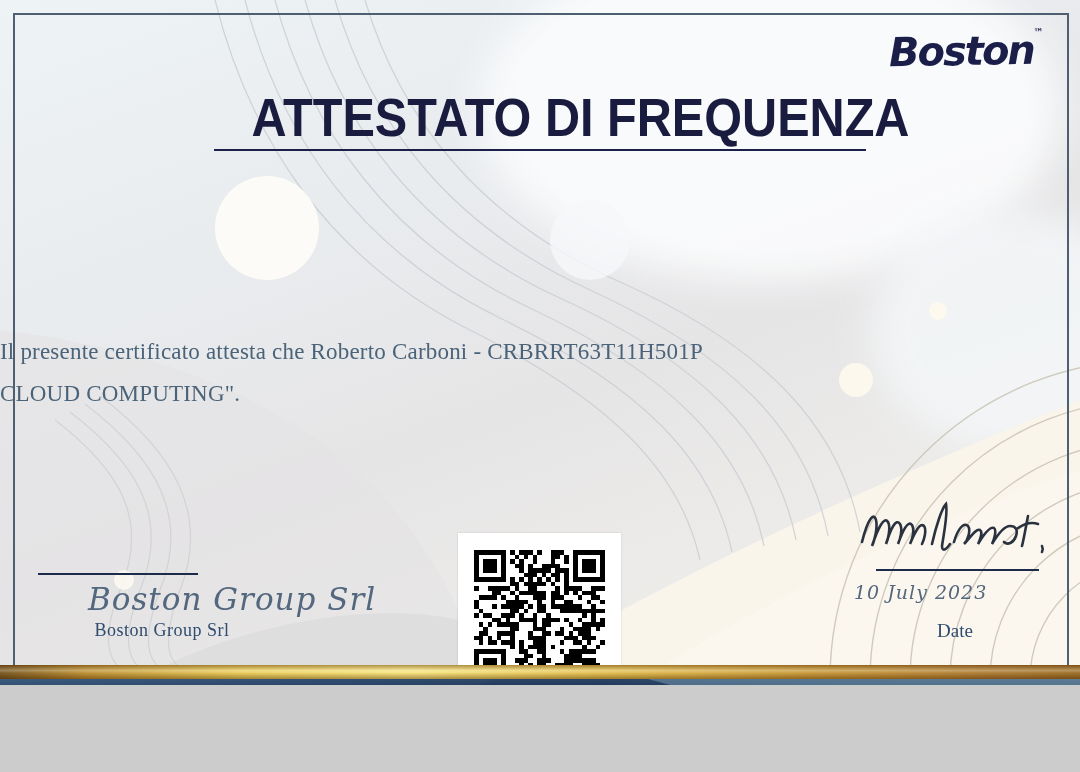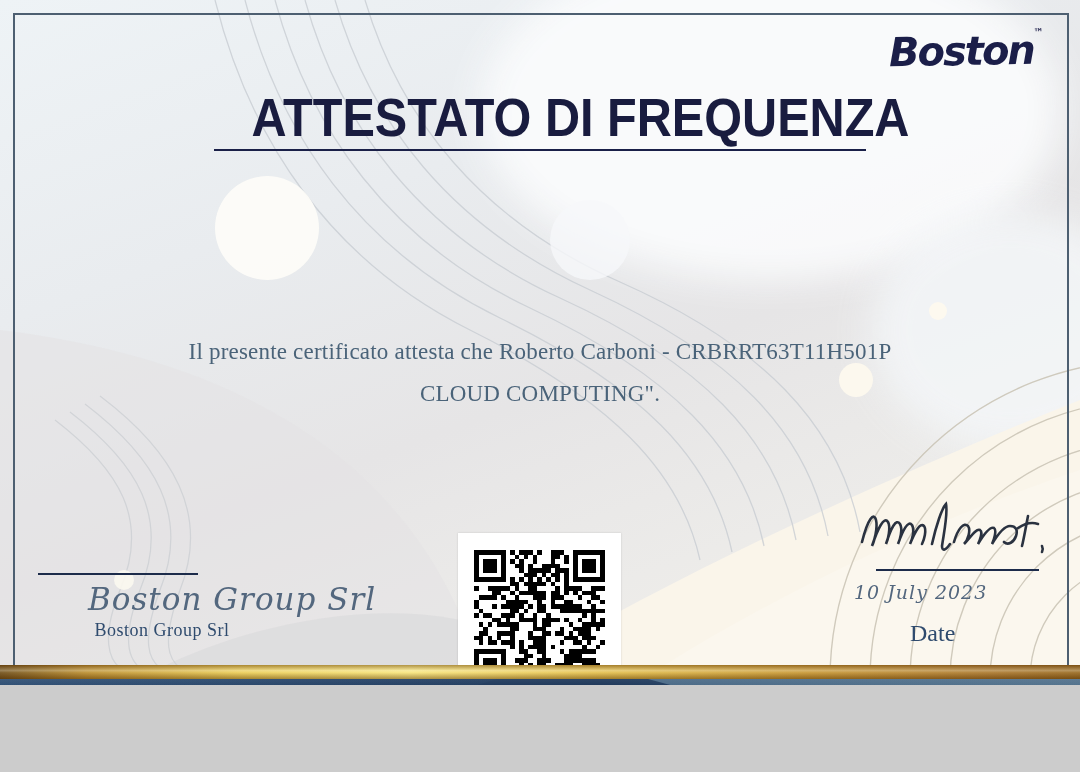--- a/index.html
+++ b/index.html
@@ -18,40 +18,40 @@
     font-family:"DejaVu Sans",sans-serif;font-weight:700;font-style:italic;
     font-size:40px;letter-spacing:-2px;transform:rotate(-1deg);
   }
   .logo sup{font-size:10px;font-style:normal;letter-spacing:0;vertical-align:28px;}
   .title-wrap{position:absolute;top:86px;left:0;width:100%;text-align:center;margin-left:40px;}
   .title{
     display:inline-block;color:#191c3f;font-family:"Liberation Sans",sans-serif;
     font-weight:800;font-size:54px;letter-spacing:0px;transform:scaleX(.90);white-space:nowrap;
   }
   .title-underline{position:absolute;top:149px;left:214px;width:652px;height:2px;background:#1a2048;}
-  .body-text{position:absolute;top:331px;left:0;width:100%;text-align:center;}
+  .body-text{position:absolute;top:331px;left:0;width:100%;}
   .body-line{font-size:23px;line-height:42px;color:#4a6379;letter-spacing:.2px;}
   .qr-box{
     position:absolute;left:458px;top:533px;width:163px;height:164px;background:#fff;
     display:flex;align-items:center;justify-content:center;box-shadow:0 0 2px rgba(0,0,0,.15);
   }
   .sig-line{position:absolute;height:2px;background:#1c2b4a;}
   .script-text{
     font-family:"DejaVu Serif",serif;font-style:italic;color:#53677e;
     letter-spacing:1px;white-space:nowrap;
   }
   .left-script{position:absolute;left:88px;top:581px;font-size:31px;}
   .left-printed{
     position:absolute;left:62px;top:620px;width:200px;text-align:center;
     font-size:18px;color:#2f4b6e;letter-spacing:.5px;
   }
   .date-script{position:absolute;left:854px;top:581px;font-size:19px;}
   .date-label{
-    position:absolute;left:910px;top:620px;width:90px;
-    font-size:24px;color:#2f4b6e;
+    position:absolute;left:910px;top:620px;width:90px;text-align:center;
+    font-size:19px;color:#2f4b6e;
   }
   .signature-svg{position:absolute;left:858px;top:498px;}
   .gold-band{
     position:absolute;left:0;top:665px;width:1080px;height:14px;
     background:linear-gradient(90deg,#6e4c18 0%,#b98b2e 8%,#e9cb57 22%,#f7e47e 38%,#e3bf4e 55%,#c59433 75%,#a8742c 92%,#96661f 100%);
   }
   .gold-band::after{
     content:"";position:absolute;inset:0;
     background:linear-gradient(180deg,rgba(90,50,0,.45) 0%,rgba(255,255,235,.30) 40%,rgba(255,250,210,.10) 55%,rgba(80,45,0,.45) 100%);
   }

